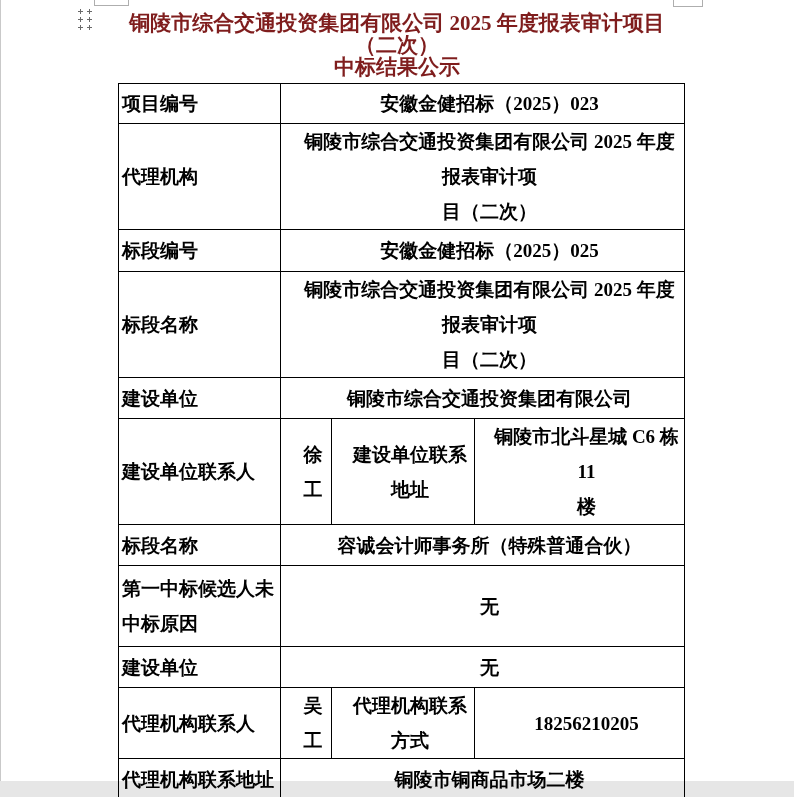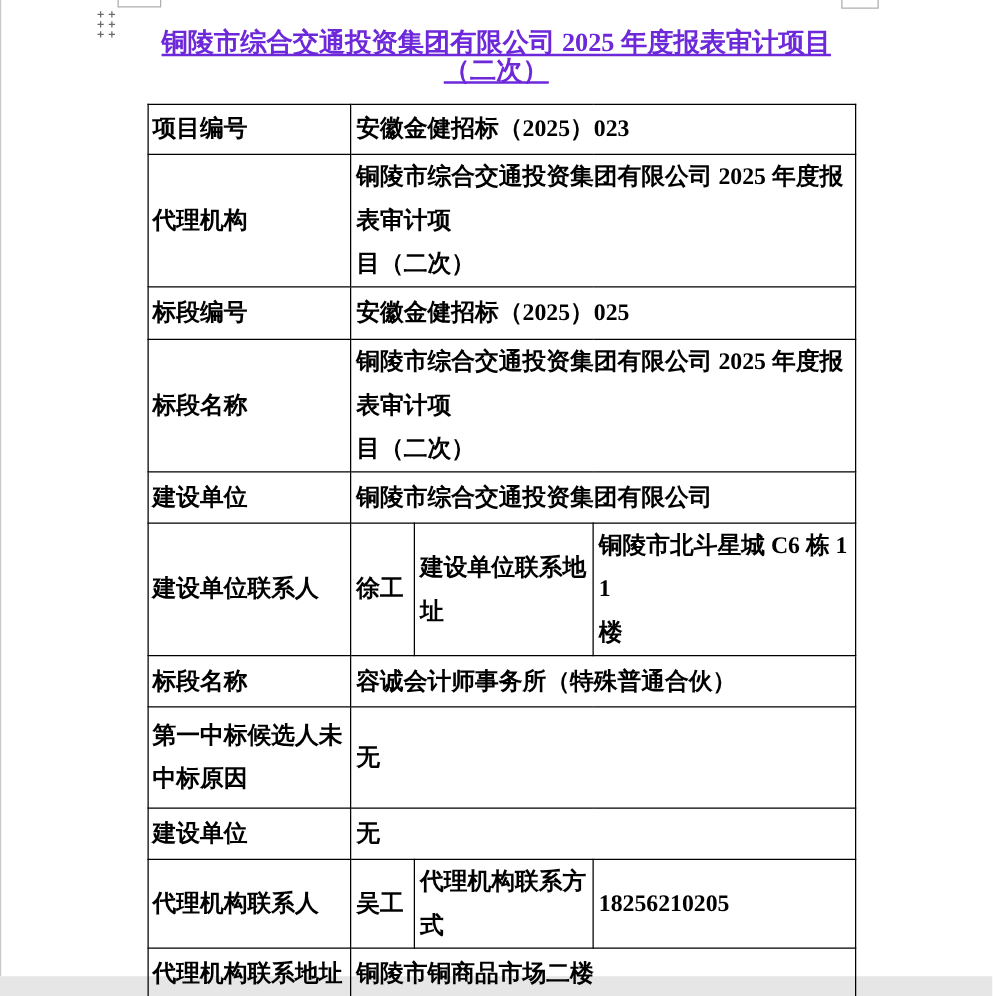--- a/index.html
+++ b/index.html
@@ -45,28 +45,27 @@
   }
   .drag-handle .dot {
     width:5px; height:5px;
     background:
       linear-gradient(#6a6a6a,#6a6a6a) center/5px 1px no-repeat,
       linear-gradient(#6a6a6a,#6a6a6a) center/1px 5px no-repeat;
   }
 
   
   .doc-title {
-    position:absolute; left:4px; top:23px;
+    position:absolute; left:4px; top:12px;
     width:786px;
     text-align:center;
-    color:#6d28d9;
+    color:#7f1d1d;
     font-weight:bold;
     font-size:21px;
     line-height:22px;
-    text-decoration:underline;
   }
 
   
   table.result {
     position:absolute; left:118px; top:83px;
     width:566px;
     border-collapse:collapse;
     table-layout:fixed;
   }
   table.result td {
@@ -74,21 +73,21 @@
     color:#000;
     font-size:19px;
     font-weight:bold;
     line-height:35px;
     vertical-align:middle;
     white-space:pre-line;
     overflow:hidden;
     word-break:break-all;
   }
   td.lab { padding:0 2px 0 3px; }
-  td.val { padding:0 4px 0 4px; }
+  td.val { padding:0 4px 0 18px;text-align:center; }
 </style>
 </head>
 <body>
 
 <div class="canvas">
 
   <div class="left-edge"></div>
   <div class="bottom-backdrop"></div>
 
   <div class="crop-box one"></div>
@@ -99,20 +98,21 @@
     <span class="dot"></span>
     <span class="dot"></span>
     <span class="dot"></span>
     <span class="dot"></span>
     <span class="dot"></span>
   </div>
 
   <div class="doc-title">
     <div>铜陵市综合交通投资集团有限公司 2025 年度报表审计项目</div>
     <div>（二次）</div>
+    <div>中标结果公示</div>
   </div>
 
   <table class="result">
     <colgroup>
       <col style="width:162px">
         <col style="width:51px">
         <col style="width:143px">
         <col style="width:210px">
     </colgroup>
     <tbody>

